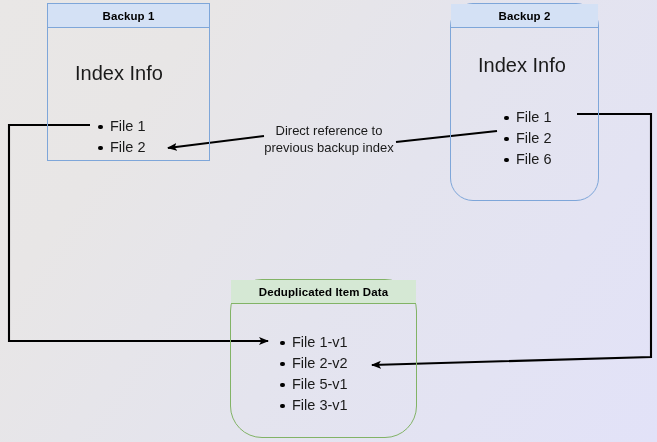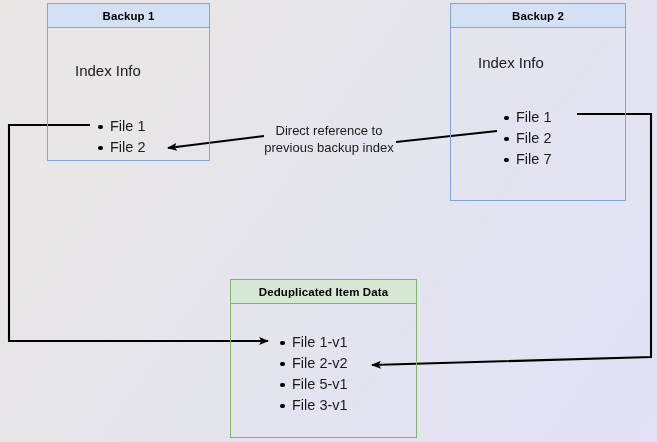--- a/index.html
+++ b/index.html
@@ -21,21 +21,21 @@
     width: 657px;
     height: 442px;
   }
   .node {
     position: absolute;
     box-sizing: border-box;
     border: 1.6px solid;
     background: transparent;
   }
   .node.blue { border-color: #7ea6d9; }
-  .node.green { border-color: #82b366; }
+  .node.green { border-color: #82b366; border-radius: 32px; }
   .node-header {
     position: absolute;
     left: 0;
     top: 0;
     right: 0;
     box-sizing: border-box;
     height: 24px;
     display: flex;
     align-items: center;
     justify-content: center;
@@ -48,21 +48,21 @@
   .node.blue > .node-header {
     background: #d4e1f5;
     border-bottom-color: #7ea6d9;
   }
   .node.green > .node-header {
     background: #d5e8d4;
     border-bottom-color: #82b366;
   }
   .index-label {
     position: absolute;
-    font-size: 15px;
+    font-size: 20px;
     color: #1a1a1a;
     white-space: nowrap;
   }
   ul.file-list {
     position: absolute;
     margin: 0;
     padding: 0 0 0 16px;
     list-style: none;
   }
   ul.file-list li {
@@ -122,27 +122,27 @@
 
   <div class="node blue" style="left:47px; top:3px; width:163px; height:158px;">
     <div class="node-header">Backup 1</div>
     <div class="index-label" style="left:27px; top:58px;">Index Info</div>
     <ul class="file-list" style="left:46px; top:112px;">
       <li>File 1</li>
       <li>File 2</li>
     </ul>
   </div>
 
-  <div class="node blue" style="left:450px; top:3px; width:176px; height:198px;">
+  <div class="node blue" style="left:450px; top:3px; width:149px; height:198px;border-radius:23px;">
     <div class="node-header">Backup 2</div>
     <div class="index-label" style="left:27px; top:50px;">Index Info</div>
     <ul class="file-list" style="left:49px; top:103px;">
       <li>File 1</li>
       <li>File 2</li>
-      <li>File 7</li>
+      <li>File 6</li>
     </ul>
   </div>
 
   <div class="node green" style="left:230px; top:279px; width:187px; height:159px;">
     <div class="node-header">Deduplicated Item Data</div>
     <ul class="file-list" style="left:45px; top:52px;">
       <li>File 1-v1</li>
       <li>File 2-v2</li>
       <li>File 5-v1</li>
       <li>File 3-v1</li>

